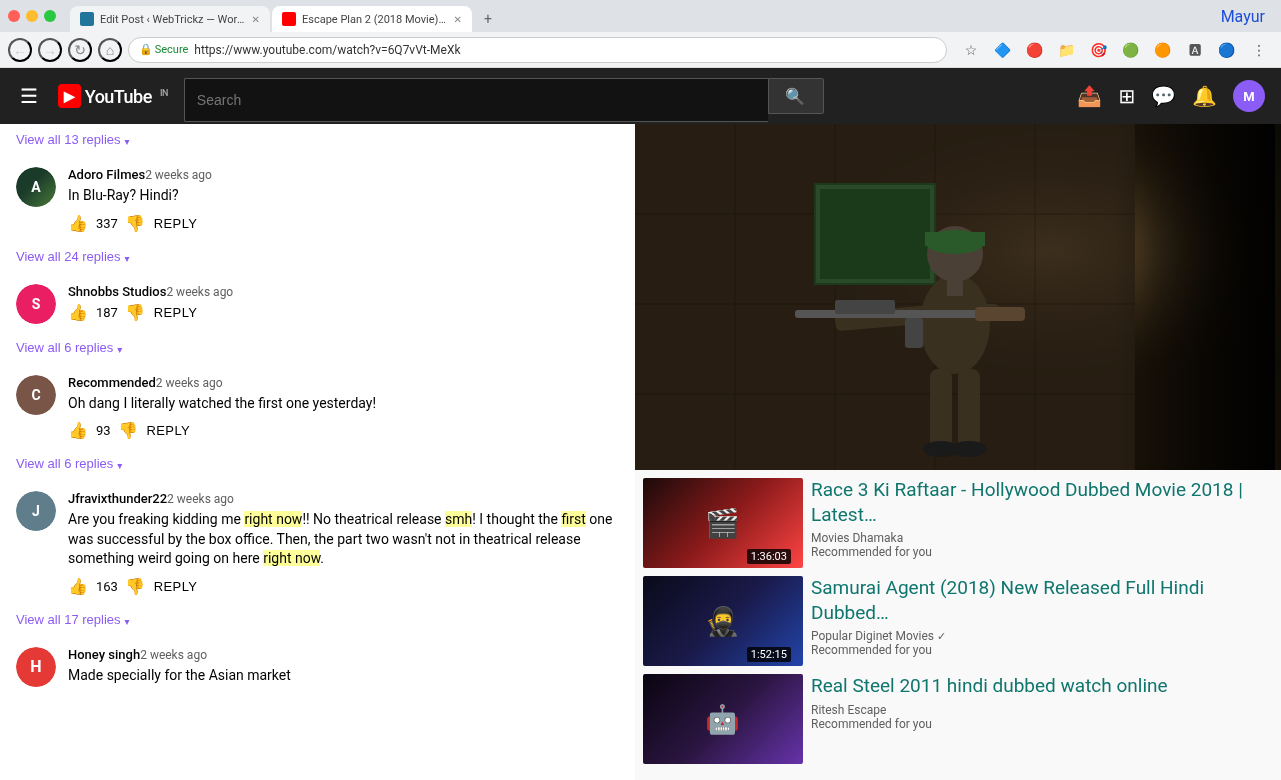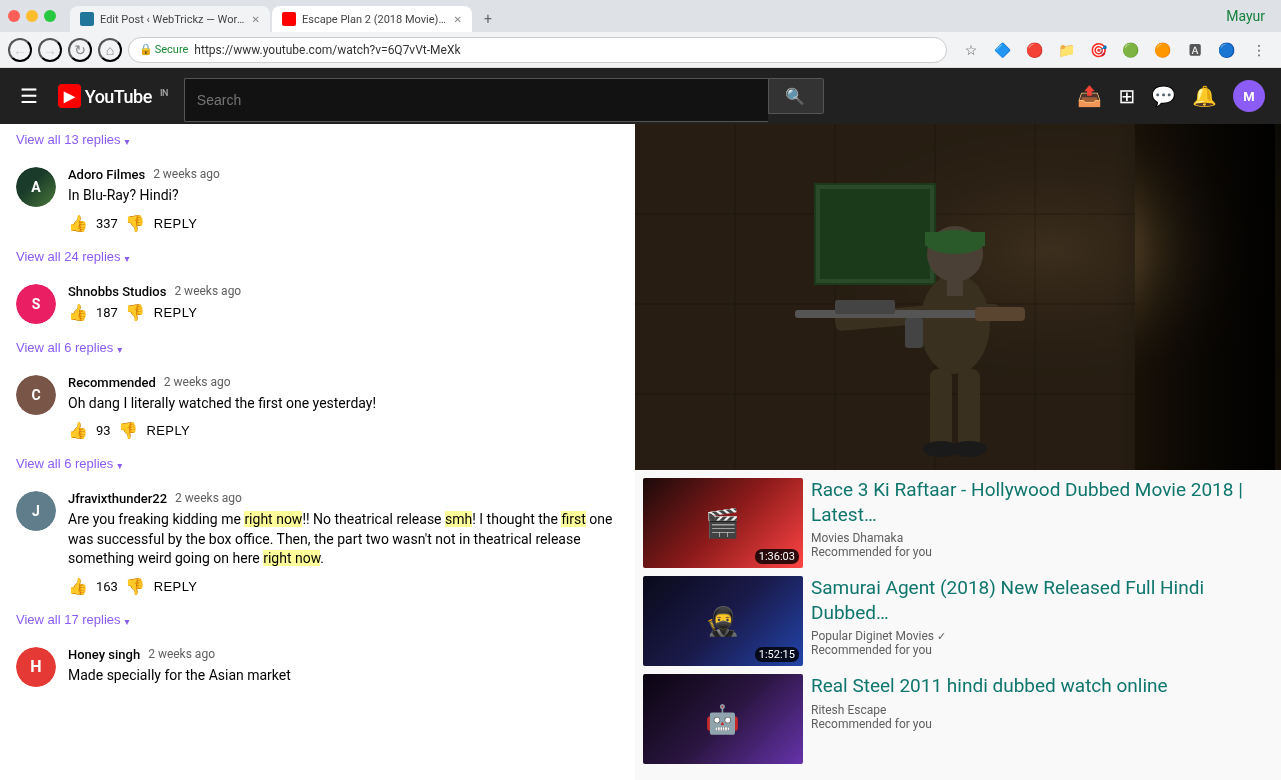--- a/index.html
+++ b/index.html
@@ -39,21 +39,21 @@
       gap: 6px;
       overflow: hidden;
     }
     .tab.active { background: #fff; }
     .tab-icon { width: 14px; height: 14px; border-radius: 2px; flex-shrink: 0; }
     .tab-icon.wordpress { background: #21759b; }
     .tab-icon.youtube { background: #ff0000; }
     .tab-label { overflow: hidden; text-overflow: ellipsis; white-space: nowrap; flex: 1; }
     .tab-close { font-size: 10px; color: #888; cursor: pointer; }
     .new-tab { width: 28px; height: 26px; display: flex; align-items: center; justify-content: center; font-size: 14px; color: #666; background: transparent; border-radius: 50%; }
-    .browser-user { margin-left: auto; font-size: 14px; color: #15803d; padding-right: 8px; padding-left: 8px; }
+    .browser-user { margin-left: auto; font-size: 16px; color: #1d4ed8; padding-right: 8px; padding-left: 8px; }
 
     
     .browser-addressbar {
       background: #f1f3f4;
       height: 36px;
       display: flex;
       align-items: center;
       padding: 0 8px;
       gap: 6px;
       border-bottom: 1px solid #ddd;
@@ -172,21 +172,21 @@
       padding: 8px 0;
     }
     .comment-avatar {
       width: 40px;
       height: 40px;
       border-radius: 50%;
       flex-shrink: 0;
       overflow: hidden;
     }
     .comment-body { flex: 1; }
-    .comment-header { display: flex; align-items: flex-start; gap: 8px; margin-bottom: 4px; }
+    .comment-header { display: flex; align-items: flex-end; gap: 0; margin-bottom: 4px; }
     .comment-author { font-size: 13px; font-weight: 500; color: #030303; }
     .comment-time { font-size: 12px; color: #606060; }
     .comment-text { font-size: 14px; color: #030303; line-height: 1.4; margin-bottom: 8px; }
 
     .comment-actions { display: flex; align-items: center; gap: 8px; }
     .action-btn {
       background: none; border: none; cursor: pointer;
       display: flex; align-items: center; gap: 4px;
       color: #606060; font-size: 13px;
     }
@@ -268,26 +268,26 @@
       width: 100%;
       height: 100%;
       display: flex;
       align-items: center;
       justify-content: center;
       font-size: 28px;
     }
     .duration-badge {
       position: absolute;
       bottom: 4px;
-      right: 4px;
+      right: 12px;
       background: rgba(0,0,0,0.8);
       color: #fff;
       font-size: 11px;
       padding: 1px 4px;
-      border-radius: 7px;
+      border-radius: 2px;
     }
     .side-video-info { flex: 1; }
     .side-video-title { font-size: 19px; font-weight: 400; color: #0f766e; line-height: 1.3; margin-bottom: 4px; }
     .side-video-channel { font-size: 12px; color: #606060; display: flex; align-items: center; gap: 3px; }
     .verified-badge { color: #606060; font-size: 11px; }
     .recommended-label { font-size: 12px; color: #606060; }
 
     
     .thumb-race3 { background: linear-gradient(135deg, #1a0a0a, #8b1a1a, #ff4444); }
     .thumb-samurai { background: linear-gradient(135deg, #0a0a1a, #1a1a4a, #2244aa); }

